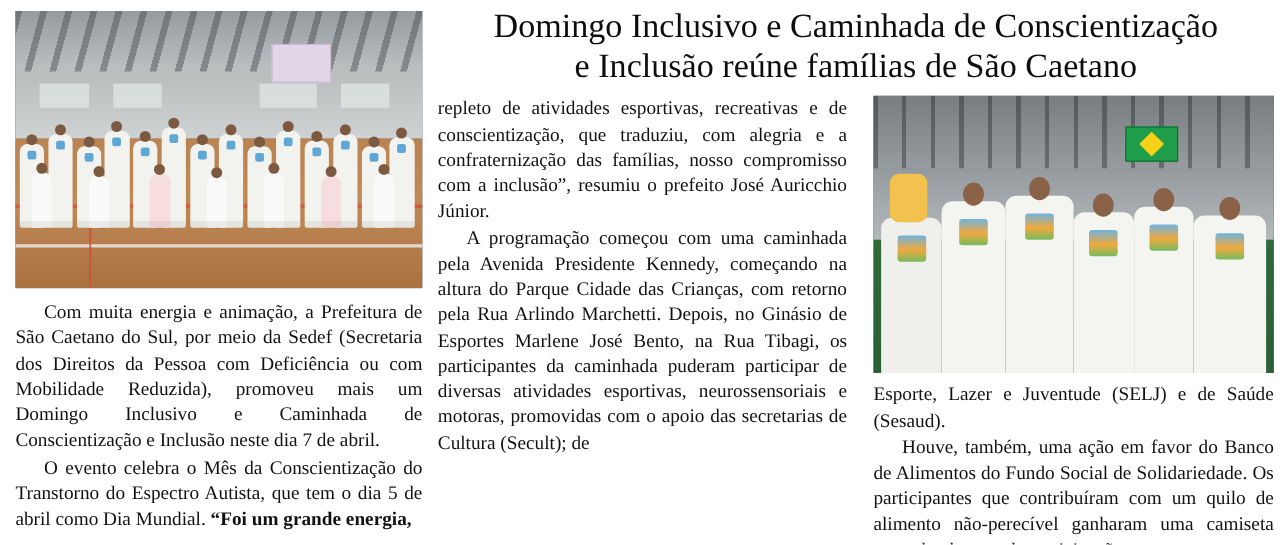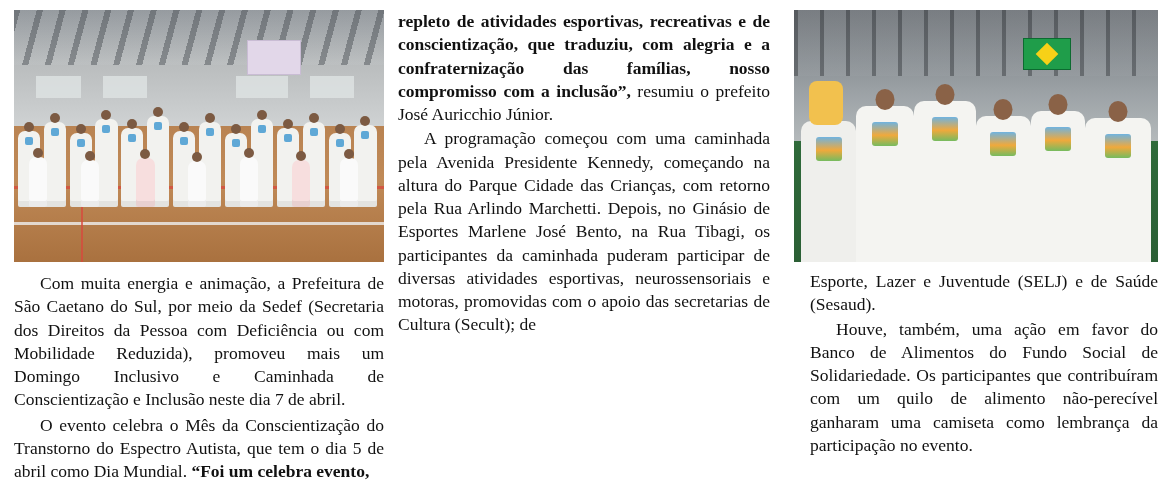--- a/index.html
+++ b/index.html
@@ -81,21 +81,21 @@
     width: 372px;
     font-size: 17.5px;
     line-height: 1.33;
     text-align: justify;
   }
   .col-mid p {
     margin: 0 0 1px 0;
     text-indent: 26px;
   }
   .col-mid p.noindent { text-indent: 0; }
-  .col-mid b { font-weight: bold; margin-top: 36px; }
+  .col-mid b { font-weight: normal; margin-top: 36px; }
 
   .col-far {
     position: absolute;
     left: 396px;
     top: 0;
     width: 364px;
   }
   .photo-side {
     width: 364px;
     height: 252px;
@@ -103,21 +103,21 @@
     background: #5e6268;
     position: relative;
   }
   .caption {
     margin-top: 8px;
     font-size: 17.5px;
     line-height: 1.33;
     text-align: justify;
   }
   .caption p {
-    margin: 0 0 1px 16px;
+    margin: 0 0 1px 0;
     text-indent: 0;
   }
   .caption p.ind { text-indent: 26px; }
 
   
   .ph-bg { position: absolute; inset: 0; }
 
   
   .gym-wall {
     position: absolute; left:0; top:0; width:100%; height:46%;
@@ -293,27 +293,29 @@
             </div>
           <div class="person" style="left:88%;width:5%;height:33%;background:#fafafa;">
               <span class="head"></span>
             </div>
         </div>
       </div>
     </div>
 
     <div class="left-text">
       <p>Com muita energia e animação, a Prefeitura de São Caetano do Sul, por meio da Sedef (Secretaria dos Direitos da Pessoa com Deficiência ou com Mobilidade Reduzida), promoveu mais um Domingo Inclusivo e Caminhada de Conscientização e Inclusão neste dia 7 de abril.</p>
-      <p><span>O evento celebra o Mês da Conscientização do Transtorno do Espectro Autista, que tem o dia 5 de abril como Dia Mundial.</span> <b>“Foi um celebra evento,</b></p>
+      <p><span>O evento celebra o Mês da Conscientização do Transtorno do Espectro Autista, que tem o dia 5 de abril como Dia Mundial.</span> <b>“Foi um grande energia,</b></p>
     </div>
   </div>
 
   <div class="col-right">
 
     <h1 class="headline">
+      <span class="l1">Domingo Inclusivo e Caminhada de Conscientização</span>
+      <span class="l2">e Inclusão reúne famílias de São Caetano</span>
     </h1>
 
     <div class="body-cols">
 
       <div class="col-mid">
         <p class="noindent"><b>repleto de atividades esportivas, recreativas e de conscientização, que traduziu, com alegria e a confraternização das famílias, nosso compromisso com a inclusão”,</b><span> resumiu o prefeito José Auricchio Júnior.</span></p>
         <p>A programação começou com uma caminhada pela Avenida Presidente Kennedy, começando na altura do Parque Cidade das Crianças, com retorno pela Rua Arlindo Marchetti. Depois, no Ginásio de Esportes Marlene José Bento, na Rua Tibagi, os participantes da caminhada puderam participar de diversas atividades esportivas, neurossensoriais e motoras, promovidas com o apoio das secretarias de Cultura (Secult); de</p>
       </div>
 
       <div class="col-far">

